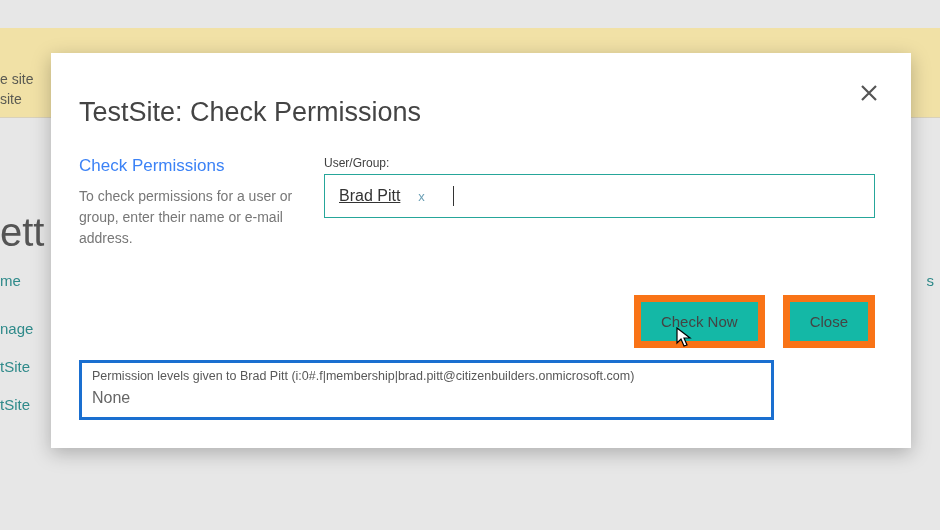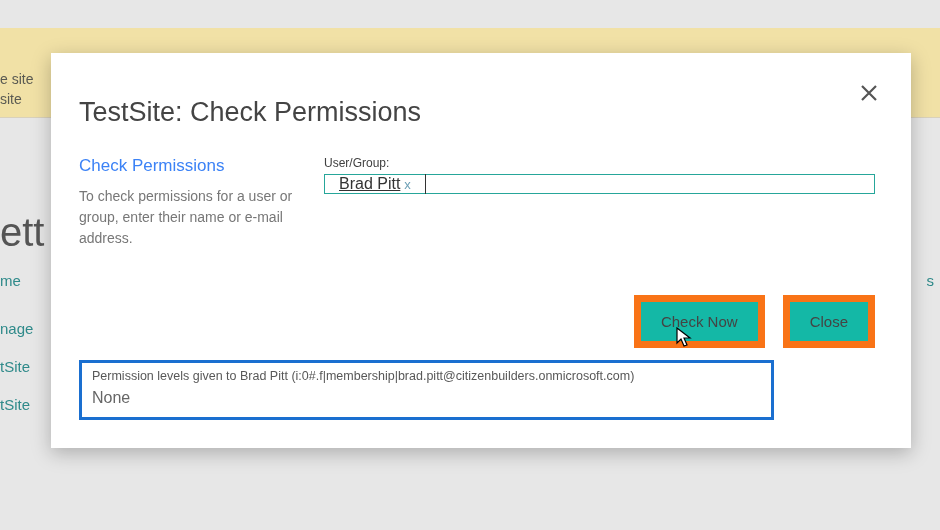--- a/index.html
+++ b/index.html
@@ -71,25 +71,25 @@
     line-height: 1.5;
   }
   .right-col { flex: 1; }
   .field-label {
     font-size: 12px;
     color: #404040;
     margin-bottom: 4px;
   }
   .people-picker {
     border: 1px solid #26a69a;
-    height: 20px;
+    height: 44px;
     display: flex;
     align-items: center;
     padding: 0 10px 0 14px;
-    gap: 2px;
+    gap: 16px;
   }
   .picked-name {
     font-size: 16px;
     color: #333;
     text-decoration: underline;
   }
   .picked-remove {
     font-size: 13px;
     color: #6b9fb5;
     margin-left: 2px;

